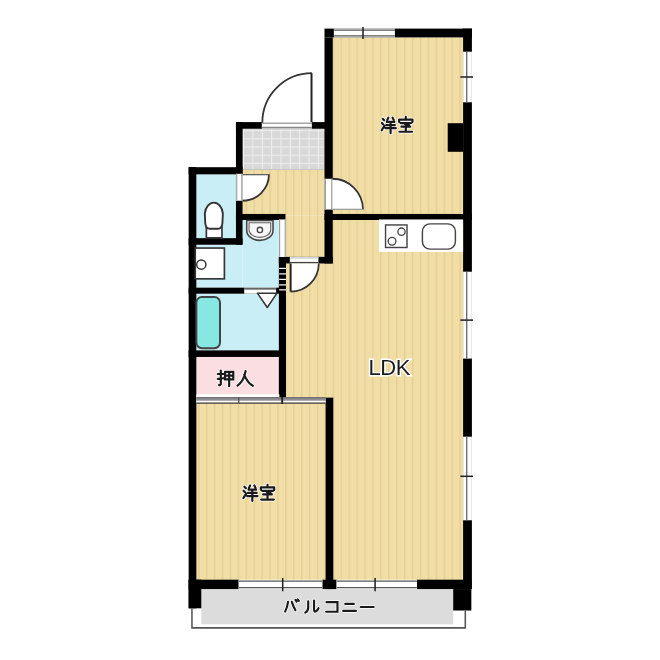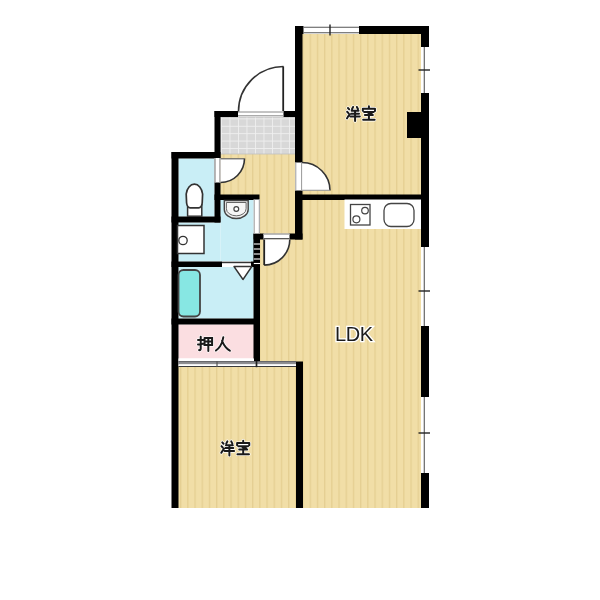--- a/index.html
+++ b/index.html
@@ -1,16 +1,16 @@
 <!DOCTYPE html>
 <html><head>
 <meta charset="utf-8">
 <style>
 html,body{margin:0;padding:0;background:#fff;}
-#plan{width:600px;height:508px;position:relative;text-decoration:underline;}
+#plan{width:600px;height:600px;position:relative;text-decoration:underline;}
 text{font-family:"Liberation Sans",sans-serif;}
 .halo{stroke:#ffffff;stroke-width:4.2;}
 .ink{stroke:#1a1a1a;stroke-width:2.5;}
 </style>
 </head>
 <body>
 
 <div id="plan">
 <svg width="600" height="600" viewBox="0 0 600 600">
 <defs>

